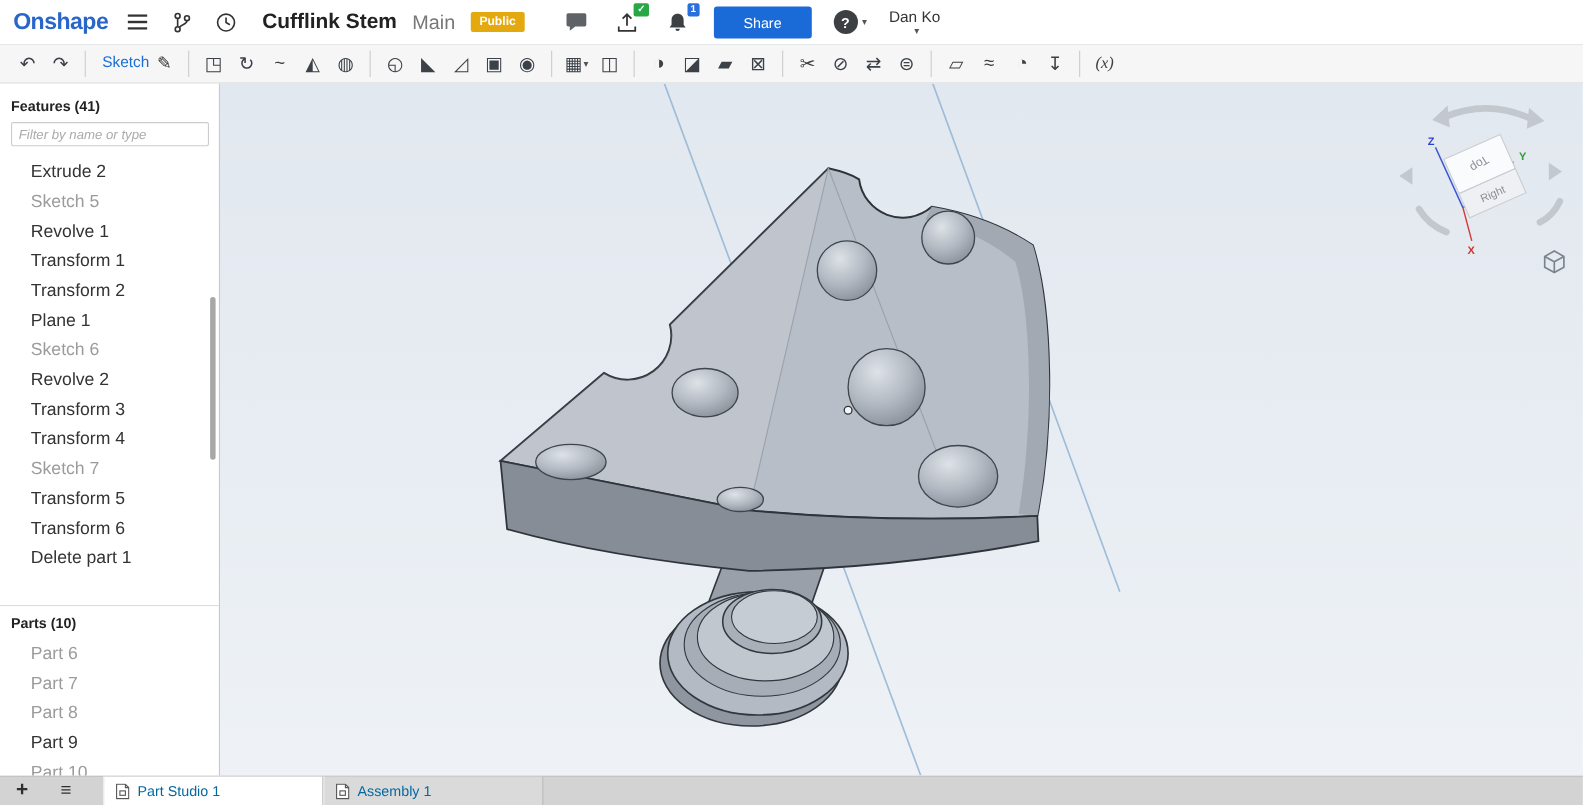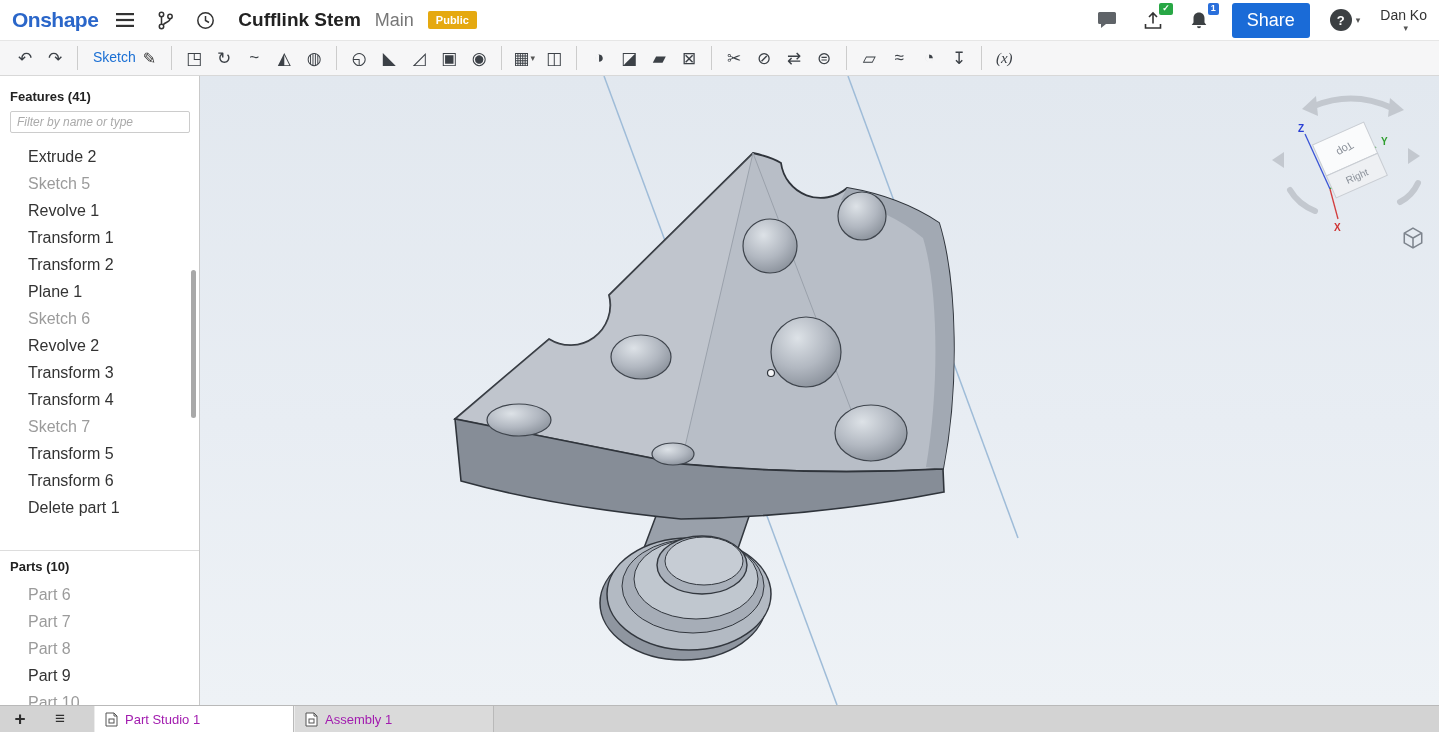--- a/index.html
+++ b/index.html
@@ -4,32 +4,32 @@
 <style>
   * { box-sizing: border-box; }
   html,body { margin:0; padding:0; }
   body {
     width:1439px; height:732px; overflow:hidden;
     font-family:"Liberation Sans", sans-serif;
     background:#fff; color:#333; font-size:13px;
   }
 
   
-  .header { height:40px; display:flex; align-items:center; justify-content:space-between; padding:0 12px; background:#fff; }
+  .header { height:40px; display:flex; align-items:center; padding:0 12px; background:#fff; }
   .h-left, .h-right { display:flex; align-items:center; }
   .h-left > * { margin-right:14px; }
   .logo { color:#2a66c9; font-weight:bold; font-size:21px; letter-spacing:-0.5px; cursor:pointer; }
   .hicon { display:inline-flex; align-items:center; justify-content:center; width:26px; height:26px; cursor:pointer; position:relative; }
   .doc-title { font-size:19px; font-weight:bold; color:#222; margin-left:6px; white-space:nowrap; }
   .workspace { font-size:18px; color:#777; cursor:pointer; }
   .badge { background:#e5a910; color:#fff; font-size:11px; font-weight:bold; padding:3px 8px; border-radius:2px; }
   .h-right > * { margin-left:20px; }
   .mini-badge { position:absolute; top:-4px; right:-7px; background:#2a6fdb; color:#fff; font-size:9px; font-weight:bold; border-radius:2px; padding:1px 3px; line-height:1.1; }
   .mini-badge.green { background:#28a745; }
-  .share-btn { background:#1a6bd7; color:#fff; font-size:18px; padding:7px 15px; border-radius:3px; border:none; cursor:pointer; }
+  .share-btn { background:#1a6bd7; color:#fff; font-size:13px; padding:7px 27px; border-radius:3px; border:none; cursor:pointer; }
   .help-wrap, .user { display:flex; align-items:center; cursor:pointer; }
   .help-circle { width:22px; height:22px; border-radius:50%; background:#3c4043; color:#fff; display:flex; align-items:center; justify-content:center; font-size:13px; font-weight:bold; }
   .caret { font-size:9px; color:#555; margin-left:4px; }
   .user { font-size:14px; color:#333;flex-direction:column; }
 
   
   .toolbar { height:36px; background:#f6f6f7; border-top:1px solid #e6e6e6; border-bottom:1px solid #d8d8d8; display:flex; align-items:center; padding:0 10px; }
   .tbtn { display:inline-flex; align-items:center; justify-content:center; min-width:30px; height:28px; font-size:17px; color:#3c4147; cursor:pointer; border-radius:2px; position:relative; }
   .tbtn .caret { margin-left:1px; }
   .divider { width:1px; height:24px; background:#ccc; margin:0 7px; display:inline-block; flex:none; }
@@ -57,21 +57,21 @@
     background:linear-gradient(180deg,#e2e8ef 0%, #e8edf3 55%, #eef2f6 100%); }
   .canvas-svg { position:absolute; left:0; top:0; }
   .viewcube { position:absolute; right:6px; top:14px; width:175px; height:160px; cursor:pointer; }
   .homeicon { position:absolute; right:14px; top:150px; width:24px; height:24px; cursor:pointer; }
 
   
   .bottombar { height:27px; background:#d3d3d3; border-top:1px solid #b9b9b9; display:flex; align-items:stretch; }
   .bb-btn { width:40px; display:flex; align-items:center; justify-content:center; font-size:17px; color:#2f2f2f; cursor:pointer; }
   .bb-btn.plus { font-size:19px; font-weight:bold; }
   .tab-strip { display:flex; margin-left:14px; }
-  .tab { width:200px; display:flex; align-items:center; padding:0 10px; font-size:13px; color:#a21caf; background:#dadada; border-right:1px solid #b9b9b9; border-left:1px solid #ececec; cursor:pointer; white-space:nowrap; }
+  .tab { width:200px; display:flex; align-items:center; padding:0 10px; font-size:13px; color:#0369a1; background:#dadada; border-right:1px solid #b9b9b9; border-left:1px solid #ececec; cursor:pointer; white-space:nowrap; }
   .tab.active { background:#fff; }
   .tab svg { margin-right:7px; flex:none; }
 </style>
 </head>
 <body>
 
 <header class="header">
   <div class="h-left">
     <span class="logo">Onshape</span>
     <span class="hicon">

